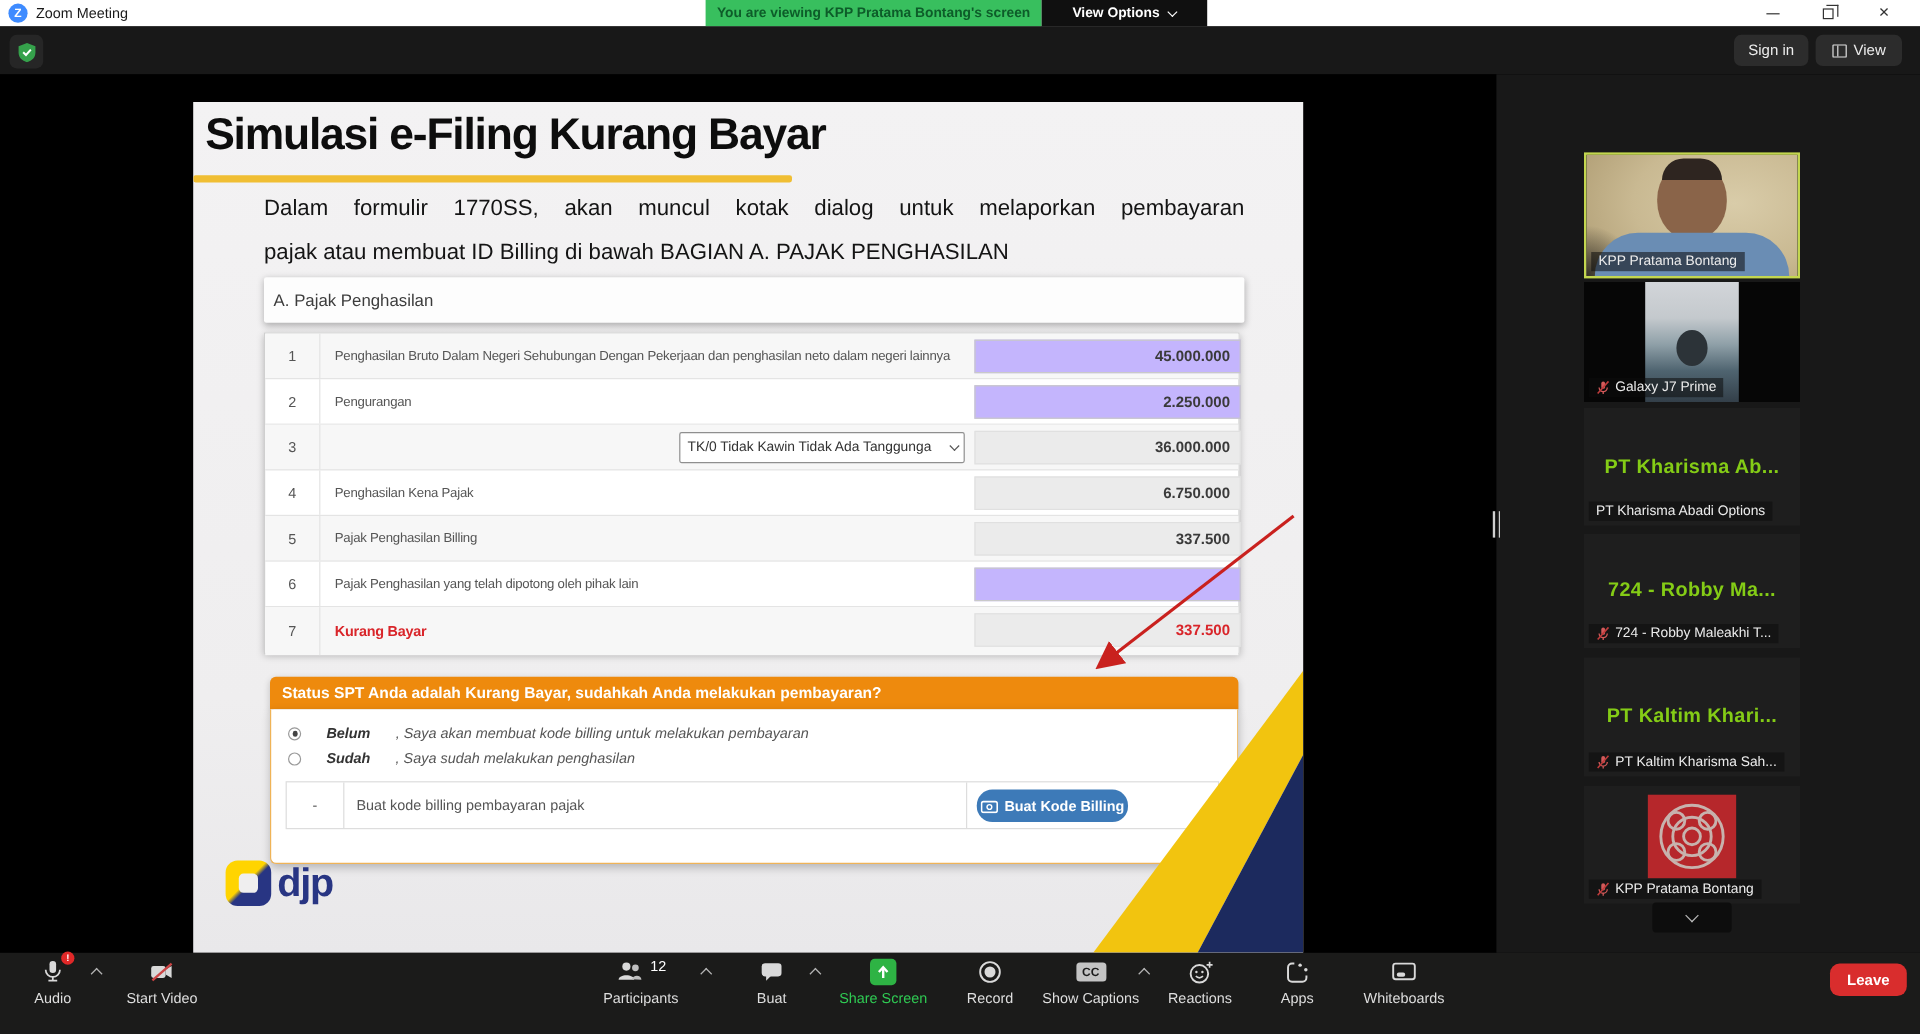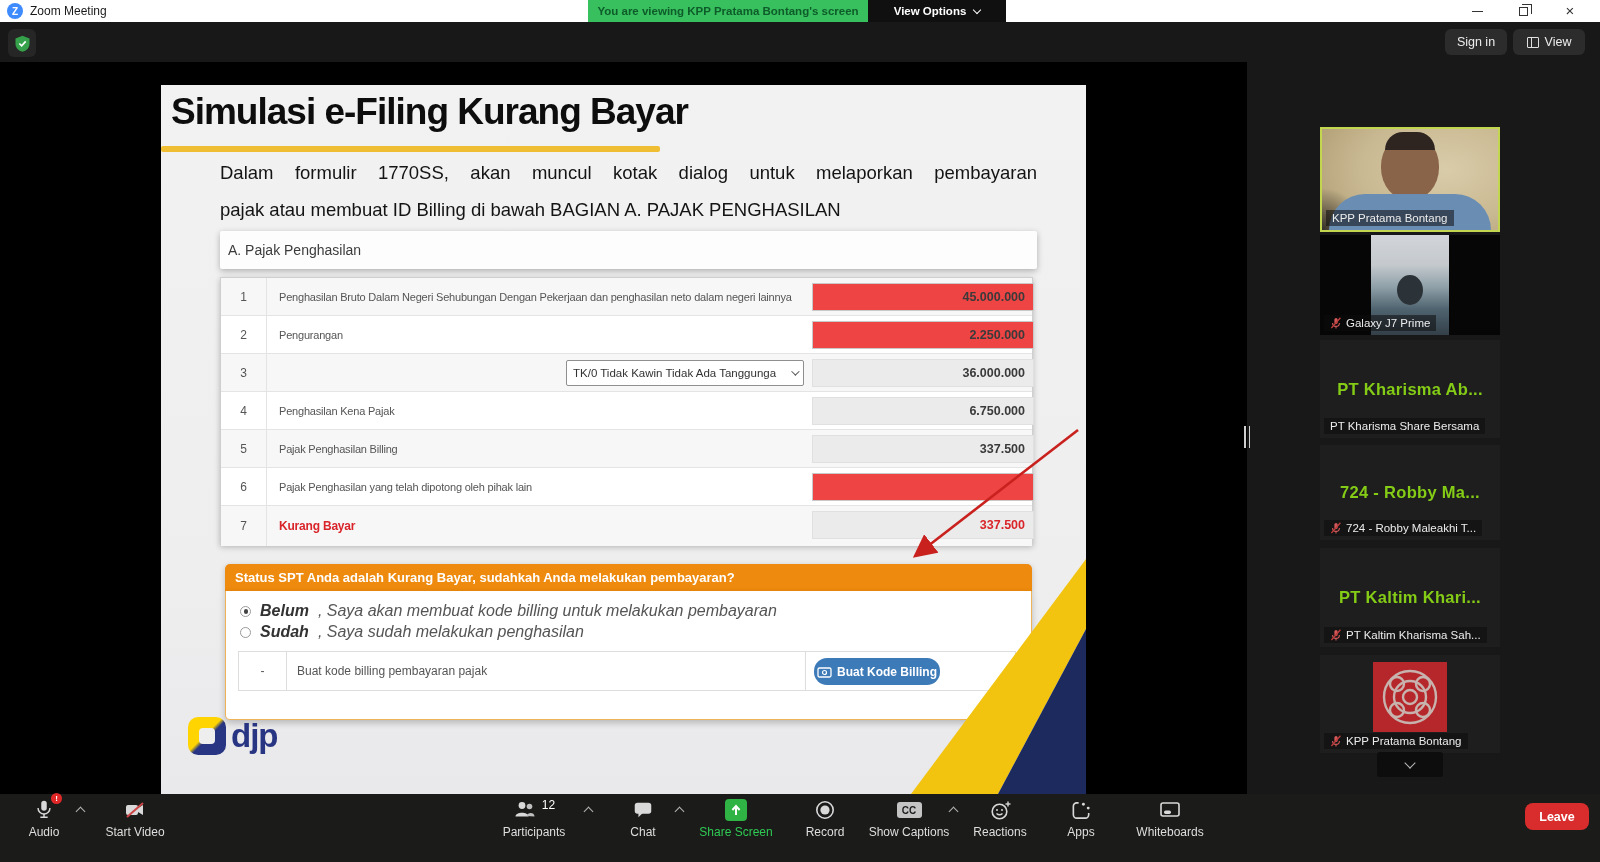--- a/index.html
+++ b/index.html
@@ -49,34 +49,34 @@
           border:1px solid #cfcfcf;box-shadow:0 2px 6px rgba(0,0,0,.25)}
   .frow{position:relative;height:38px;border-bottom:1px solid #e4e4e4}
   .frow:last-child{border-bottom:none;height:40px}
   .frow.alt{background:#f7f7f7}
   .frow .no{position:absolute;left:0;top:0;width:46px;height:100%;border-right:1px solid #e4e4e4;
             display:flex;align-items:center;justify-content:center;font-size:12px;color:#555}
   .frow .lbl{position:absolute;left:58px;top:0;height:100%;display:flex;align-items:center;
              font-size:11px;letter-spacing:-.2px;color:#555;white-space:nowrap}
   .frow .fld{position:absolute;left:591px;top:5px;width:222px;height:28px;display:flex;align-items:center;
              justify-content:flex-end;padding-right:8px;font-size:12.5px;font-weight:bold;color:#3a3a3a}
-  .fld.white{background:#ef4444;border:1px solid #c9c9c9}
+  .fld.white{background:#c4b5fd;border:1px solid #c9c9c9}
   .fld.gray{background:#ebebeb;border:1px solid #e0e0e0}
   .frow.kb .lbl{color:#d9252a;font-weight:bold;font-size:12px}
   .frow.kb .fld{color:#d9252a}
   .dd{position:absolute;left:345px;top:6px;width:238px;height:26px;background:#fff;border:1px solid #8f8f8f;
       border-radius:2px;font-size:11.5px;color:#333;display:flex;align-items:center;padding:0 6px;cursor:pointer}
   .dd .ddchev{margin-left:auto;width:6px;height:6px;border-right:1.4px solid #555;border-bottom:1.4px solid #555;transform:rotate(45deg) translateY(-2px)}
 
   .dlg-head{position:absolute;left:64px;top:479px;width:807px;height:27px;background:#ee8a0d;border-radius:5px 5px 0 0;
             color:#fff;font-size:13px;font-weight:bold;display:flex;align-items:center;padding-left:10px;
             box-shadow:0 2px 6px rgba(0,0,0,.2)}
   .dlg-body{position:absolute;left:64px;top:506px;width:807px;height:129px;background:#fff;
             border:1px solid #efb357;border-top:none;border-radius:0 0 5px 5px;box-shadow:0 3px 7px rgba(0,0,0,.22)}
-  .radio-row{position:absolute;left:14px;height:16px;display:flex;align-items:center;gap:9px;font-size:16px;color:#555}
+  .radio-row{position:absolute;left:14px;height:16px;display:flex;align-items:center;gap:21px;font-size:12px;color:#555}
   .radio{width:11px;height:11px;border-radius:50%;border:1px solid #9a9a9a;background:#fff;position:relative;flex:none}
   .radio.sel::after{content:"";position:absolute;left:2.5px;top:2.5px;width:4.5px;height:4.5px;border-radius:50%;background:#444}
   .radio-row b{color:#333;font-style:italic}
   .radio-row i{color:#555}
   .billing-table{position:absolute;left:12px;top:60px;width:778px;height:40px;border:1px solid #ddd;background:#fff}
   .billing-no{position:absolute;left:0;top:0;width:48px;height:100%;border-right:1px solid #ddd;
               display:flex;align-items:center;justify-content:center;font-size:12px;color:#555}
   .billing-lbl{position:absolute;left:58px;top:0;height:100%;display:flex;align-items:center;font-size:12px;color:#555}
   .billing-cell{position:absolute;left:566px;top:0;width:212px;height:100%;border-left:1px solid #ddd}
   .billing-btn{position:absolute;left:8px;top:6px;width:126px;height:27px;border-radius:13px;background:#3d7ab8;
@@ -298,21 +298,21 @@
         <line x1="6" y1="9.6" x2="6" y2="11.4" stroke="#d25a5a" stroke-width="1.1"></line>
         <line x1="1.4" y1="11" x2="10.4" y2="0.8" stroke="#c03c3c" stroke-width="1.3"></line>
       </svg>
       <span>Galaxy J7 Prime</span>
     </div>
   </div>
 
   <div class="tile" style="top:278px;height:98px">
     <div class="tname">PT Kharisma Ab...</div>
     <div class="tlabel">
-      <span>PT Kharisma Share Bersama</span>
+      <span>PT Kharisma Abadi Options</span>
     </div>
   </div>
 
   <div class="tile" style="top:383px;height:95px">
     <div class="tname">724 - Robby Ma...</div>
     <div class="tlabel">
       <svg class="micmute" width="12" height="12" viewBox="0 0 12 12">
         <rect x="4.4" y="1" width="3.2" height="6" rx="1.6" fill="#d25a5a"></rect>
         <path d="M2.6 6 a3.4 3.4 0 0 0 6.8 0" fill="none" stroke="#d25a5a" stroke-width="1.1"></path>
         <line x1="6" y1="9.6" x2="6" y2="11.4" stroke="#d25a5a" stroke-width="1.1"></line>
@@ -407,21 +407,21 @@
   </div>
   <span class="chevup" style="left:585px"></span>
 
   <div class="titem" style="left:643px">
     <div class="ticon">
       <svg width="22" height="22" viewBox="0 0 24 24">
         <rect x="3" y="4" width="18" height="12" rx="3" fill="#d9d9d9"></rect>
         <polygon points="7,15 7,20 12,15" fill="#d9d9d9"></polygon>
       </svg>
     </div>
-    <div class="tlbl">Chat</div>
+    <div class="tlbl">Buat</div>
   </div>
   <span class="chevup" style="left:676px"></span>
 
   <div class="titem" style="left:736px">
     <div class="ticon">
       <span class="sharebox">
         <svg width="14" height="14" viewBox="0 0 14 14">
           <line x1="7" y1="12" x2="7" y2="4" stroke="#fff" stroke-width="2"></line>
           <polyline points="3.4,7 7,3 10.6,7" fill="none" stroke="#fff" stroke-width="2"></polyline>
         </svg>

